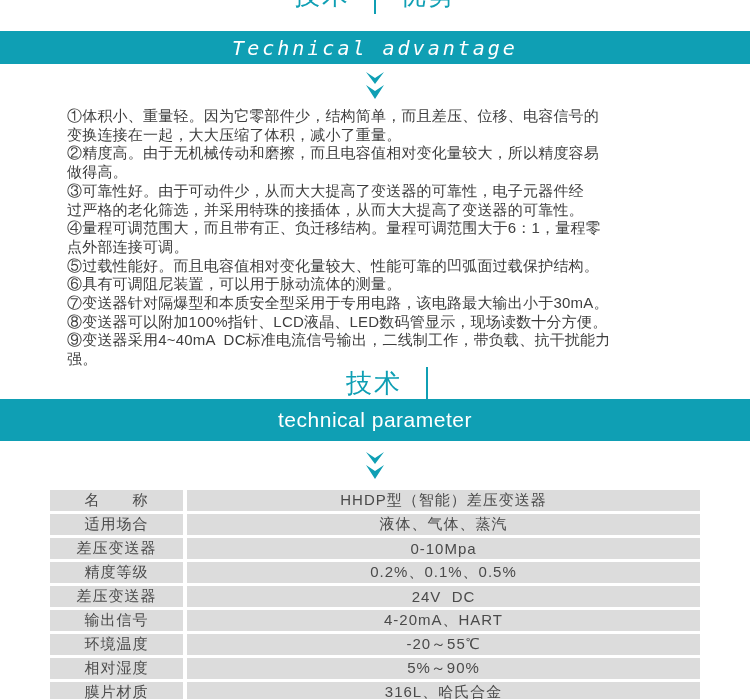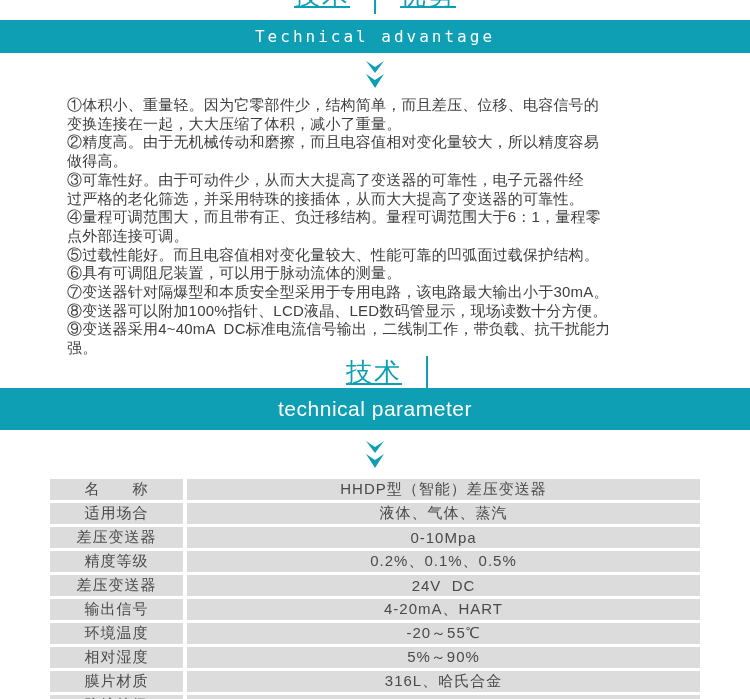--- a/index.html
+++ b/index.html
@@ -20,21 +20,20 @@
     background:var(--page-bg);
     overflow:hidden;
   }
   
   .cn-heading{
     display:flex;align-items:center;justify-content:center;
     color:var(--teal);
     font-size:26px;
     letter-spacing:2px;
     height:43px;
-    text-decoration:underline;
   }
   .cn-heading .word{padding:0 24px;}
   .cn-heading .vbar{
     width:2px;height:36px;
     background:var(--teal);
     flex:0 0 auto;
   }
   .heading-crop{
     height:17px;
     overflow:hidden;
@@ -43,23 +42,23 @@
   .heading-param{height:30px;}
   .heading-param .vbar{height:34px;}
   
   .banner{
     width:100%;
     background:var(--teal);
     color:var(--banner-text);
     display:flex;align-items:center;justify-content:center;
   }
   .banner-advantage{
-    height:33px;margin-top:3px;
+    height:33px;margin-top:14px;
     font-family:"DejaVu Sans Mono", monospace;
-    font-size:16px;letter-spacing:3px;
+    font-size:20px;letter-spacing:3px;font-style:italic;
   }
   .banner-parameter{
     height:42px;
     font-family:"Liberation Sans", sans-serif;
     font-size:21px;letter-spacing:0.5px;
   }
   
   .arrow-wrap{
     display:flex;justify-content:center;
     color:var(--teal);

